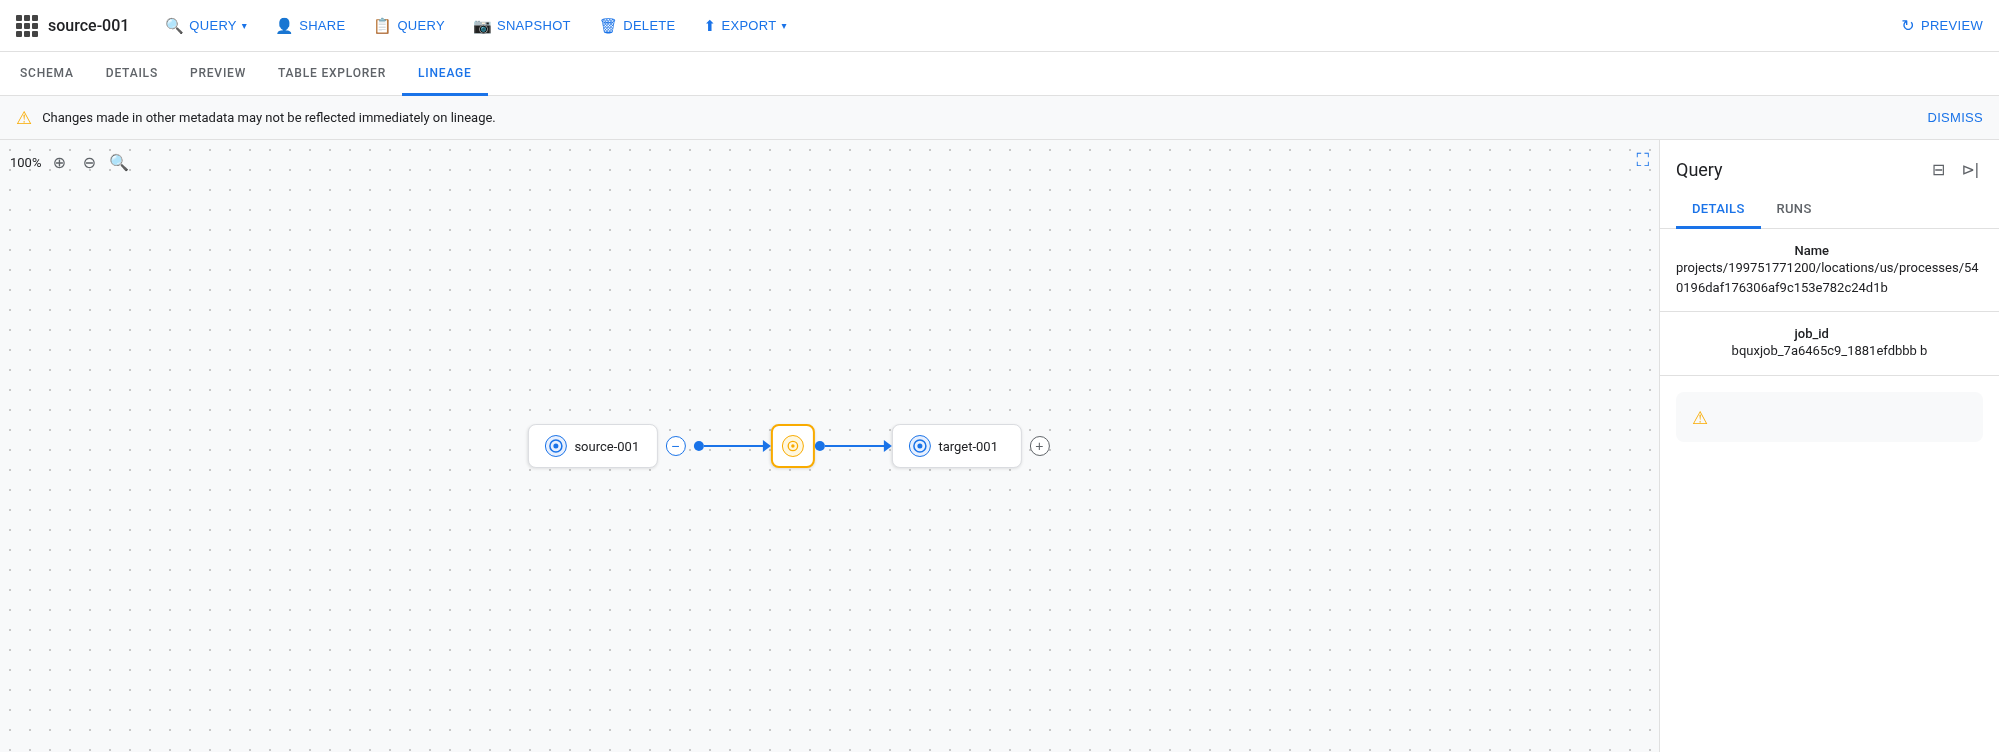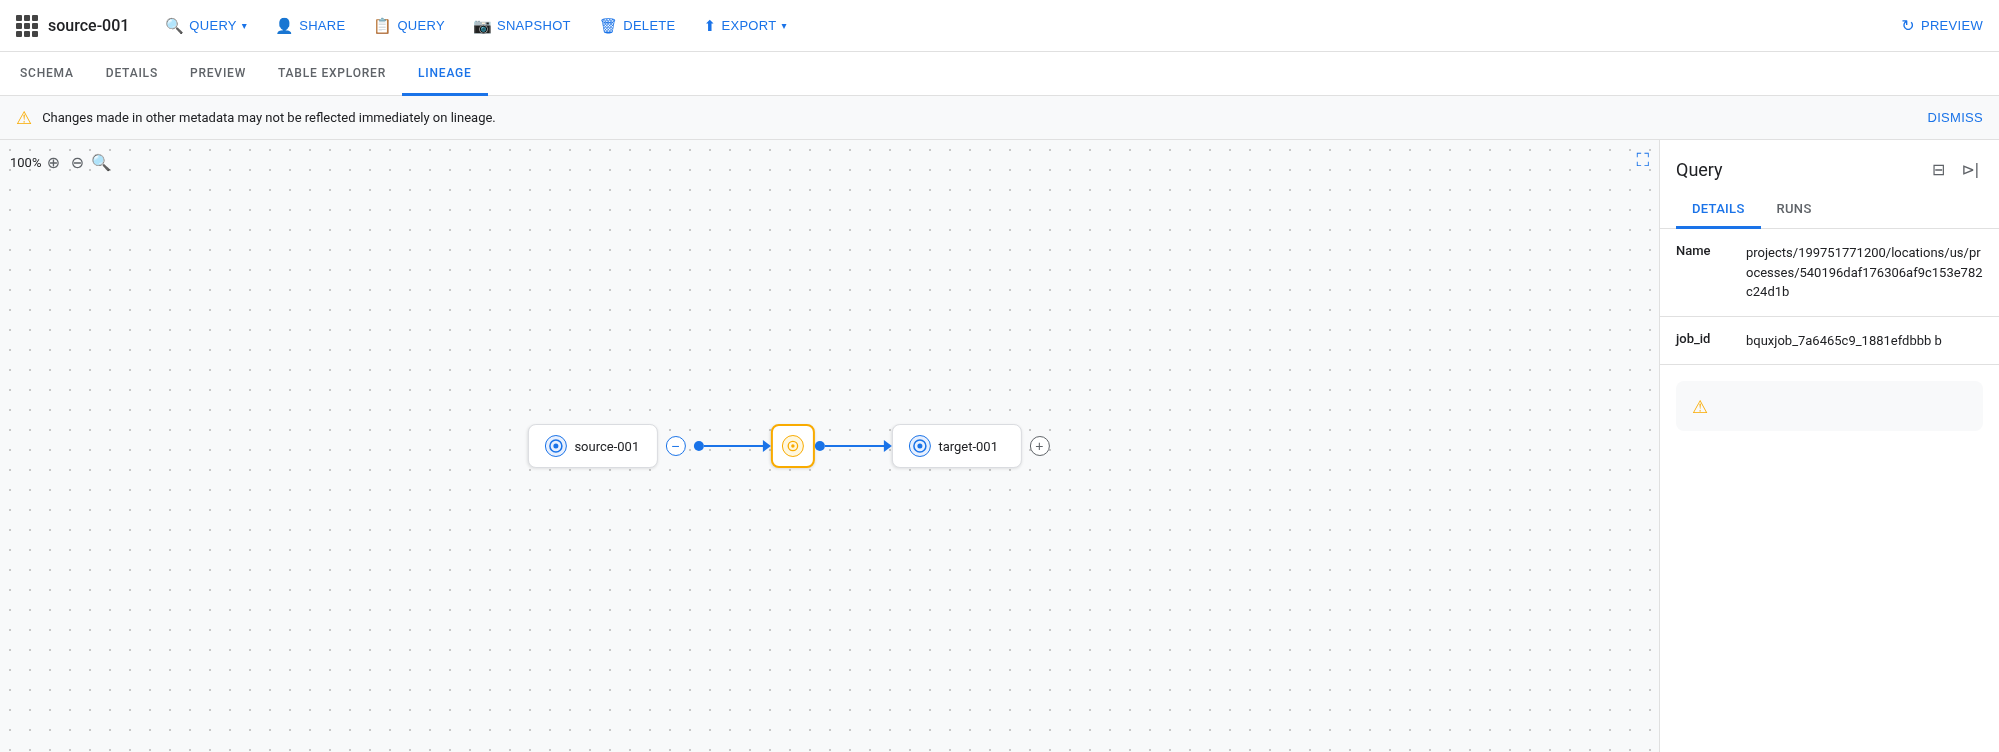--- a/index.html
+++ b/index.html
@@ -71,21 +71,21 @@
     
     .canvas-area {
       flex: 1; position: relative; background: #f8f9fa;
       background-image: radial-gradient(circle, #c8c8c8 1px, transparent 1px);
       background-size: 20px 20px;
       overflow: hidden;
     }
 
     
     .zoom-controls {
-      display: flex; align-items: center; 
+      display: flex; align-items: center; gap: 6px;
       position: absolute; top: 10px; left: 10px; z-index: 10;
     }
     .zoom-label { font-size: 13px; color: #202124; font-weight: 400; }
     .zoom-btn {
       width: 24px; height: 24px; border: none; background: none;
       cursor: pointer; display: flex; align-items: center; justify-content: center;
       color: #5f6368; font-size: 16px; border-radius: 4px;
     }
 
     
@@ -176,21 +176,21 @@
     .panel-tab {
       padding: 10px 16px; font-size: 13px; font-weight: 500; cursor: pointer;
       color: #5f6368; border-bottom: 3px solid transparent; margin-bottom: -1px;
       letter-spacing: 0.3px;
     }
     .panel-tab.active { color: #1a73e8; border-bottom: 3px solid #1a73e8; }
 
     
     .panel-content { padding: 0; overflow-y: auto; flex: 1; }
     .panel-row {
-      display: flex; padding: 14px 16px; border-bottom: 1px solid #e0e0e0; align-items: flex-start;
+      display: flex; padding: 14px 16px; border-bottom: 1px solid #e0e0e0; align-items: center; flex-direction: column;
     }
     .panel-row-key {
       font-size: 13px; font-weight: 500; color: #202124; min-width: 70px; padding-right: 10px;
     }
     .panel-row-val {
       font-size: 13px; color: #202124; word-break: break-all; flex: 1; line-height: 1.5;
     }
 
     
     .panel-warning {

